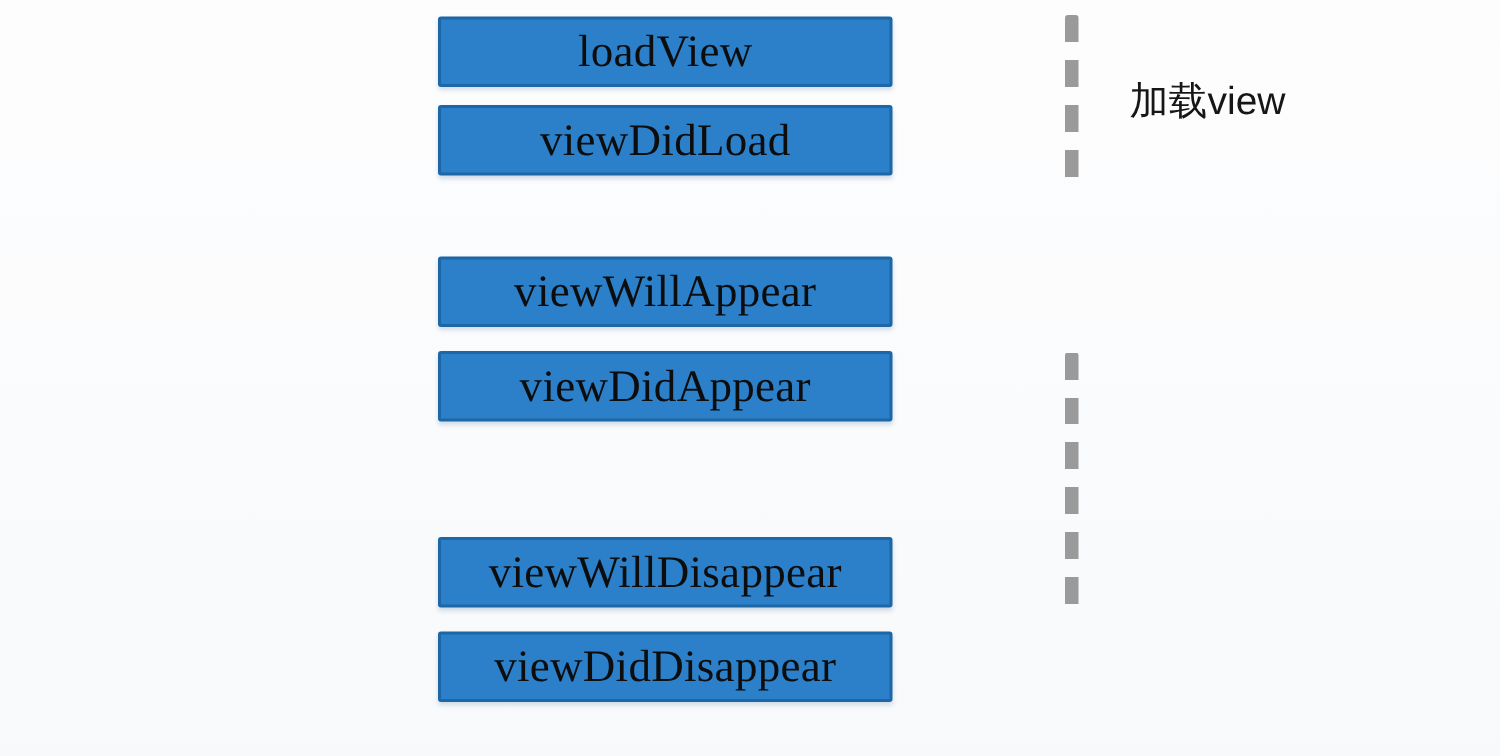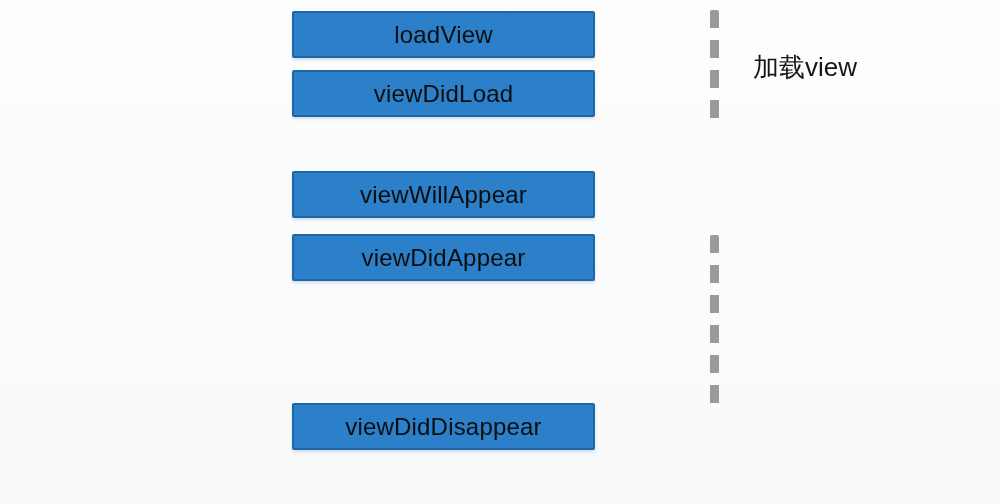--- a/index.html
+++ b/index.html
@@ -29,32 +29,33 @@
     height:47px;
     background:var(--box-fill);
     border:2px solid var(--box-border);
     border-radius:2px;
     display:flex;
     align-items:center;
     justify-content:center;
     box-shadow:0 2px 3px rgba(90,130,170,0.25);
   }
   .lc-box span{
-    font-size:24px;
+    font-size:30px;
     line-height:1;
     color:var(--box-text);
     letter-spacing:0.2px;
     white-space:nowrap;
+    font-family:Liberation Serif, serif;
   }
   .b1{top:11px;}
   .b2{top:70px;align-items:center;}
   .b3{top:171px;}
   .b4{top:234px;}
   .b5{top:358px;}
-  .b6{top:403px;}
+  .b6{top:421px;}
   .dash-line{
     position:absolute;
     left:710px;
     width:9px;
     background:repeating-linear-gradient(
       to bottom,
       var(--dash) 0px, var(--dash) 18px,
       transparent 18px, transparent 30px
     );
     border-radius:2px;
@@ -85,20 +86,23 @@
   </div>
 
   <div class="lc-box b3">
     <span>viewWillAppear</span>
   </div>
 
   <div class="lc-box b4">
     <span>viewDidAppear</span>
   </div>
 
+  <div class="lc-box b5">
+    <span>viewWillDisappear</span>
+  </div>
 
   <div class="lc-box b6">
     <span>viewDidDisappear</span>
   </div>
 
   <div class="dash-line dash-1"></div>
   <div class="dash-line dash-2"></div>
 
   <div class="annotation a1">加载view</div>
 

